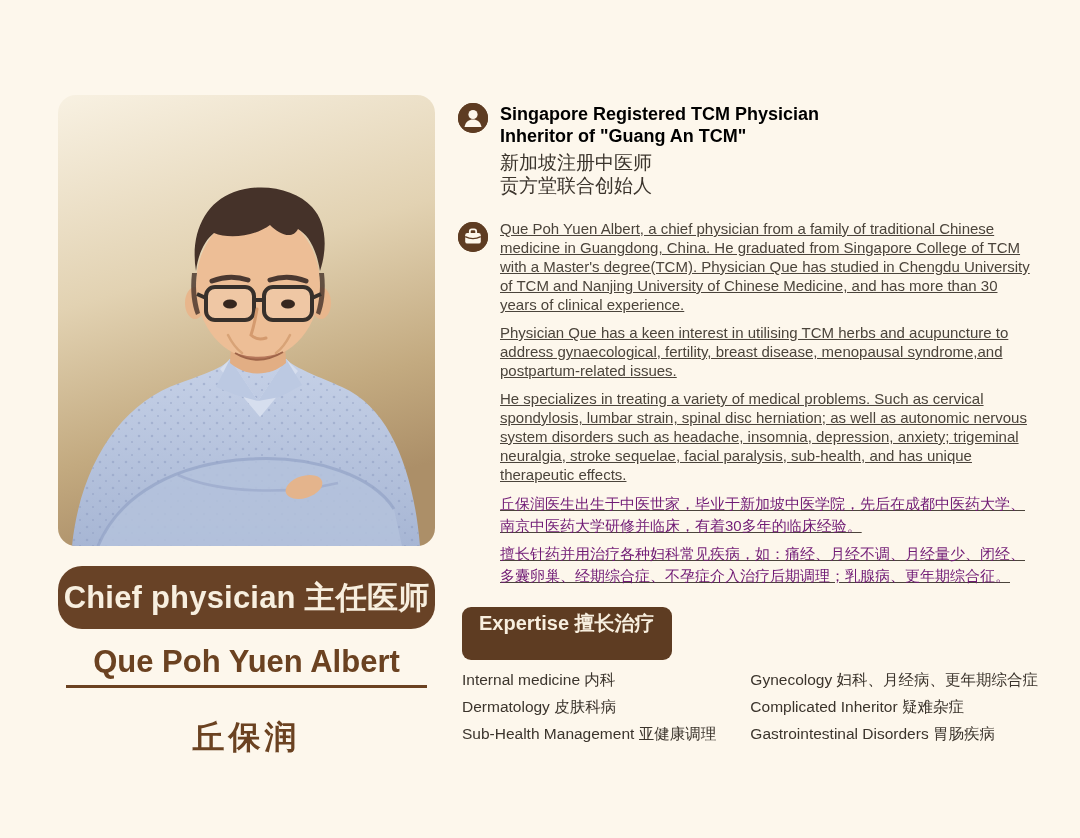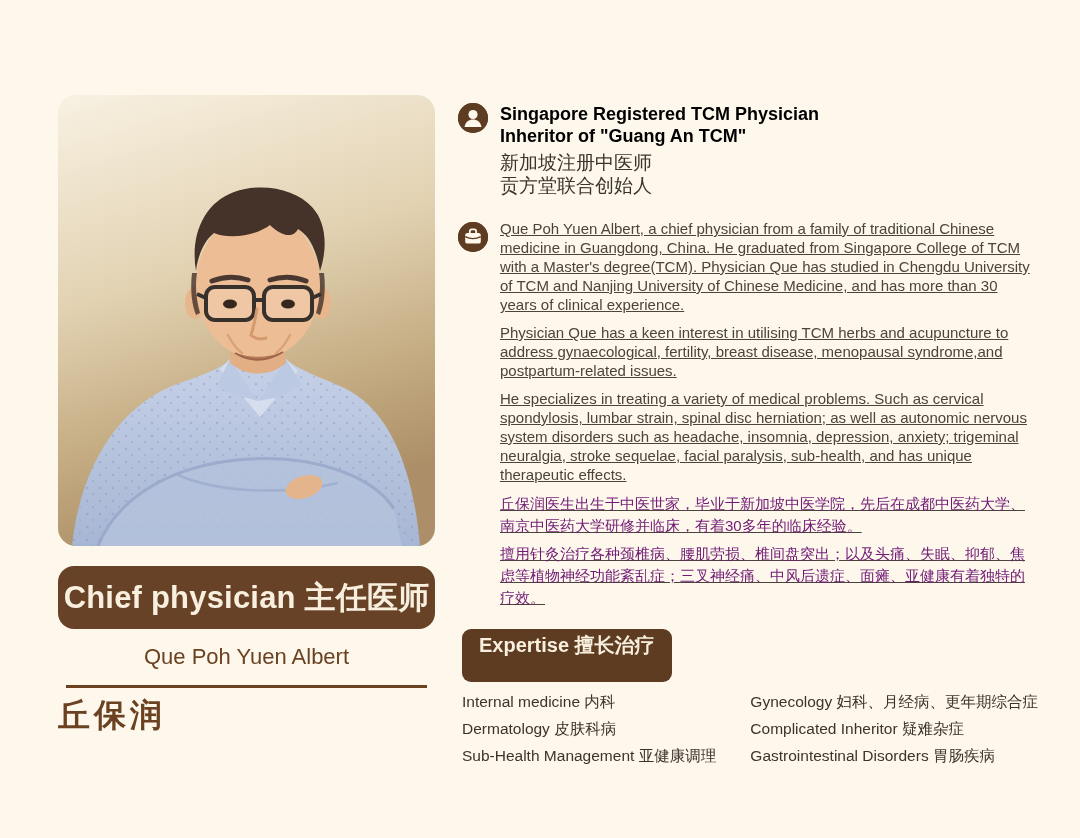--- a/index.html
+++ b/index.html
@@ -14,37 +14,37 @@
 
   
   .photo{
     position:absolute;left:58px;top:95px;width:377px;height:451px;
     border-radius:18px;overflow:hidden;
   }
   .photo svg{display:block;width:100%;height:100%;}
 
   .title-banner{
     position:absolute;left:58px;top:566px;width:377px;height:63px;
-    background:#684226;border-radius:16px;
+    background:#684226;border-radius:24px;
     color:#F8EFDF;font-size:31px;font-weight:700;
     display:flex;align-items:center;justify-content:center;
     letter-spacing:0.2px;white-space:nowrap;
   }
   .name-en{
     position:absolute;left:58px;top:644px;width:377px;
-    text-align:center;font-size:22px;font-weight:400;color:#6B4221;
+    text-align:center;font-size:31px;font-weight:700;color:#6B4221;
     white-space:nowrap;
   }
   .divider{
     position:absolute;left:66px;top:685px;width:361px;height:3px;
     background:#6B4221;
   }
   .name-zh{
-    position:absolute;left:58px;top:694px;width:377px;
-    font-size:32px;font-weight:700;color:#6B4221;
+    position:absolute;left:58px;top:716px;width:377px;
+    text-align:center;font-size:32px;font-weight:700;color:#6B4221;
     letter-spacing:4px;
   }
 
   
   .right-col{position:absolute;left:458px;top:100px;width:580px;}
   .section{display:flex;gap:12px;}
   .icon-circle{
     flex:0 0 30px;width:30px;height:30px;border-radius:50%;
     background:#5E3C22;margin-top:3px;
     display:flex;align-items:center;justify-content:center;
@@ -173,21 +173,21 @@
           <rect x="7.2" y="11" width="15.6" height="10.6" rx="2.2" fill="#FDF7EC"></rect>
           <path d="M11.8,11 L11.8,9.4 C11.8,8.3 12.7,7.4 13.8,7.4 L16.2,7.4 C17.3,7.4 18.2,8.3 18.2,9.4 L18.2,11" fill="none" stroke="#FDF7EC" stroke-width="1.8"></path>
           <path d="M7.2,14.6 C10,16 13,16.6 15,16.6 C17,16.6 20,16 22.8,14.6" fill="none" stroke="#5E3C22" stroke-width="1.4"></path>
         </svg>
       </div>
       <div class="bio-text">
         <p class="p-en">Que Poh Yuen Albert, a chief physician from a family of traditional Chinese medicine in Guangdong, China. He graduated from Singapore College of TCM with a Master's degree(TCM). Physician Que has studied in Chengdu University of TCM and Nanjing University of Chinese Medicine, and has more than 30 years of clinical experience.</p>
         <p class="p-en">Physician Que has a keen interest in utilising TCM herbs and acupuncture to address gynaecological, fertility, breast disease, menopausal syndrome,and postpartum-related issues.</p>
         <p class="p-en">He specializes in treating a variety of medical problems. Such as cervical spondylosis, lumbar strain, spinal disc herniation; as well as autonomic nervous system disorders such as headache, insomnia, depression, anxiety; trigeminal neuralgia, stroke sequelae, facial paralysis, sub-health, and has unique therapeutic effects.</p>
         <p class="p-zh">丘保润医生出生于中医世家，毕业于新加坡中医学院，先后在成都中医药大学、南京中医药大学研修并临床，有着30多年的临床经验。</p>
-        <p class="p-zh">擅用针灸治疗各种颈椎病、腰肌劳损、椎间盘突出；以及头痛、失眠、抑郁、焦虑等植物神经功能紊乱症；三叉神经痛、中风后遗症、面瘫、亚健康有着独特的疗效。</p>
+        <p class="p-zh">擅长针药并用治疗各种妇科常见疾病，如：痛经、月经不调、月经量少、闭经、多囊卵巢、经期综合症、不孕症介入治疗后期调理；乳腺病、更年期综合征。</p>
       </div>
     </div>
 
     <div class="expertise">
       <div class="exp-banner">Expertise 擅长治疗</div>
       <div class="exp-cols">
         <div class="exp-col">
           <div class="exp-item">Internal medicine 内科</div>
           <div class="exp-item">Dermatology 皮肤科病</div>
           <div class="exp-item">Sub-Health Management 亚健康调理</div>

